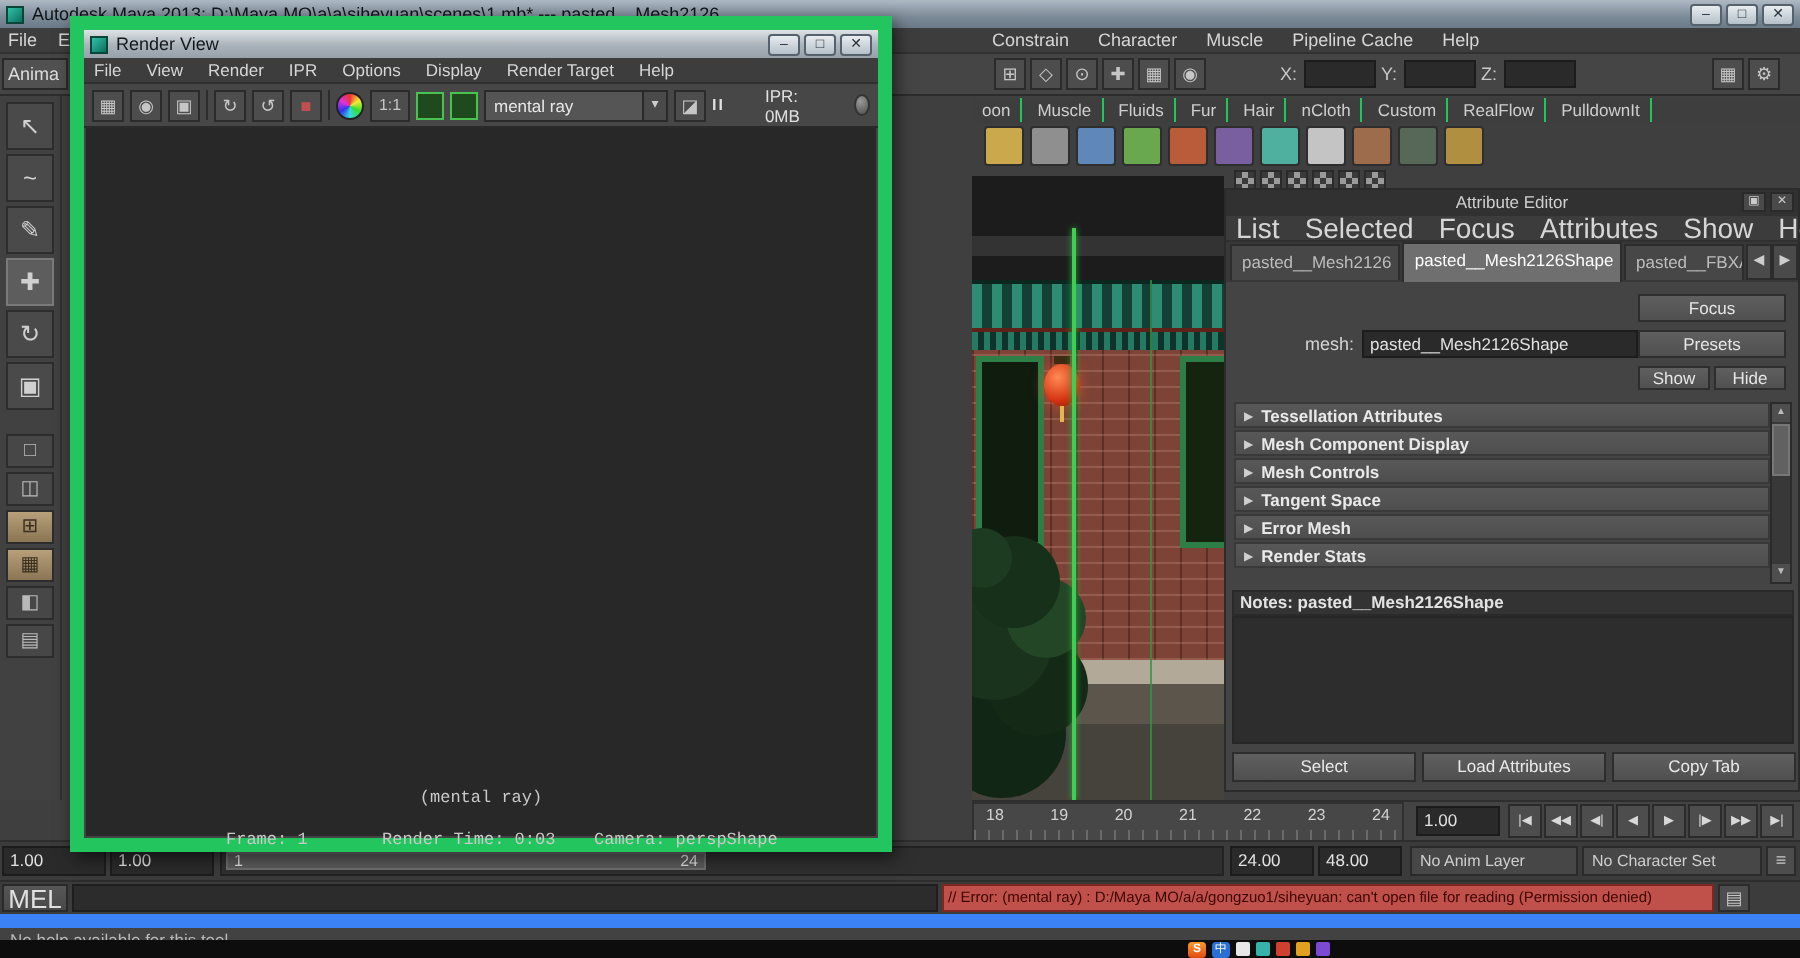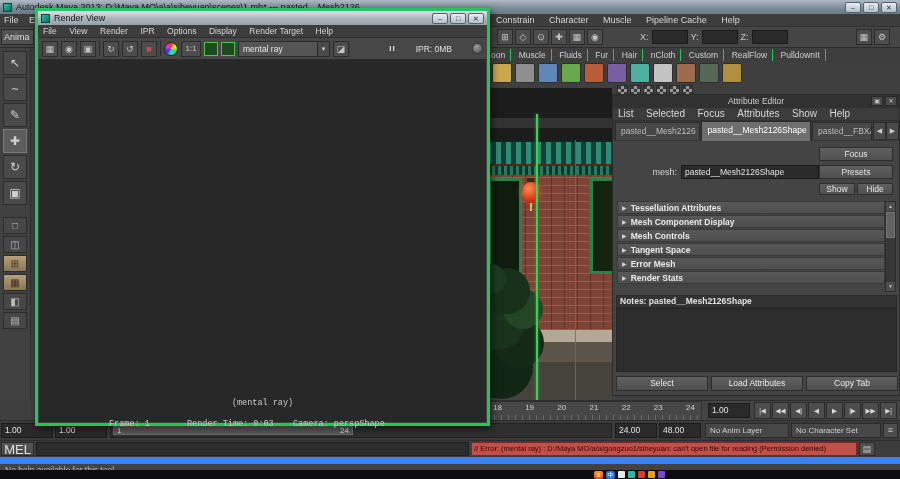--- a/index.html
+++ b/index.html
@@ -58,21 +58,21 @@
 .vp-ground{left:0;top:274px;width:126px;height:38px;background:#46423c}
 .vp-plant{left:-10px;top:176px;width:30px;height:30px;border-radius:50%;background:#1d3b20;box-shadow:16px 12px 0 8px #16301a,32px 30px 0 5px #234627,6px 42px 0 14px #1a331d,28px 64px 0 10px #142a16,10px 88px 0 17px #122615}
 .vp-line{left:50px;top:26px;width:2px;height:286px;background:#3ecf52;box-shadow:0 0 3px #2fae42}
 .vp-line2{left:89px;top:52px;width:1px;height:260px;background:#2f9340;opacity:.8}
 
 #attr-editor{left:612px;top:94px;width:288px;height:302px;background:#444;border:1px solid #2b2b2b}
 .ae-tbar{position:absolute;left:0;top:0;width:100%;height:13px;background:#313131;text-align:center;line-height:12px;color:#cfcfcf;font-size:8.5px}
 .ae-tbar .winbtns{position:absolute;right:2px;top:1px}
 .ae-tbar .winbtn{width:12px;height:10px;background:#4a4a4a;border:1px solid #2a2a2a;color:#ccc;border-radius:0;font-size:6px;line-height:9px}
 .ae-menus{position:absolute;left:0;top:13px;width:100%;height:13px;background:#3c3c3c;border-bottom:1px solid #303030;white-space:nowrap}
-.ae-menus .mi{font-size:10px;line-height:12px;padding:0 5px}
+.ae-menus .mi{font-size:14px;line-height:12px;padding:0 5px}
 .ae-tabs{position:absolute;left:0;top:26px;width:100%;height:20px;background:#383838;display:flex;align-items:center;padding-left:2px}
 .ae-tab{height:18px;line-height:17px;padding:0 5px;font-size:8.5px;background:#474747;color:#bdbdbd;border:1px solid #2c2c2c;border-bottom:none;margin-right:1px;white-space:nowrap;overflow:hidden}
 .ae-tab.sel{background:#6f6f6f;color:#fff;height:20px}
 .ae-tab.clip{max-width:60px}
 .ae-tabscroll{margin-left:auto;display:flex}
 .ae-sbtn{width:13px;height:18px;background:#4a4a4a;border:1px solid #2c2c2c;color:#ccc;font-size:7px;line-height:16px;text-align:center}
 .ae-btn{position:absolute;background:linear-gradient(#5f5f5f,#505050);border:1px solid #2e2e2e;color:#e6e6e6;font-size:8.5px;text-align:center;line-height:12px;height:14px}
 #ae-focus{right:6px;top:52px;width:74px}
 #ae-presets{right:6px;top:70px;width:74px}
 #ae-show{right:44px;top:88px;width:36px;height:12px;line-height:10px}
@@ -86,21 +86,21 @@
 #ae-scroll{position:absolute;right:3px;top:106px;width:11px;height:91px;background:#383838;border:1px solid #2b2b2b}
 .sc-btn{position:absolute;left:0;width:9px;height:9px;background:#4e4e4e;color:#bbb;font-size:5px;line-height:9px;text-align:center}
 #sc-up{top:0}
 #sc-down{bottom:0}
 #sc-thumb{position:absolute;left:0;top:10px;width:9px;height:26px;background:#616161;border:1px solid #777}
 #ae-notes-bar{position:absolute;left:3px;top:200px;width:281px;height:13px;background:#333;border:1px solid #2a2a2a;color:#e2e2e2;font-weight:bold;font-size:8.5px;line-height:11px;padding:0 3px;white-space:nowrap;overflow:hidden}
 #ae-notes{position:absolute;left:3px;top:213px;width:281px;height:64px;background:#2d2d2d;border:1px solid #262626}
 .ae-bot{position:absolute;left:3px;bottom:4px;width:282px;display:flex;gap:3px}
 .ae-bot .bbtn{flex:1;height:15px;background:linear-gradient(#606060,#4f4f4f);border:1px solid #2d2d2d;color:#eaeaea;font-size:8.5px;line-height:13px;text-align:center;white-space:nowrap;overflow:hidden}
 
-#render-view{left:35px;top:8px;width:455px;height:418px;background:#434343;border:3px solid #22c55e;box-shadow:2px 3px 8px rgba(0,0,0,.55);z-index:50}
+#render-view{left:35px;top:8px;width:411px;height:418px;background:#434343;border:7px solid #22c55e;box-shadow:2px 3px 8px rgba(0,0,0,.55);z-index:50}
 .rv-tbar{position:absolute;left:0;top:0;width:100%;height:14px;background:linear-gradient(#dfe3e6,#aab3ba 55%,#97a1a9);display:flex;align-items:center;gap:4px;padding:0 3px;color:#14181c}
 .rv-menubar{position:absolute;left:0;top:14px;width:100%;height:13px;background:#3d3d3d;border-bottom:1px solid #2f2f2f;white-space:nowrap}
 .rv-menubar .mi{font-size:8.5px;line-height:12px;padding:0 5px}
 .rv-toolbar{position:absolute;left:0;top:27px;width:100%;height:22px;background:#474747;border-bottom:1px solid #2a2a2a;display:flex;align-items:center;gap:3px;padding:0 4px}
 .vsep{width:1px;height:15px;background:#2d2d2d;flex:none}
 .rgb{width:14px;height:14px;border-radius:50%;background:conic-gradient(#e33,#ee3,#3d3,#3dd,#33e,#d3d,#e33);border:1px solid #222;flex:none}
 .gtog{width:14px;height:14px;background:#1e4a1e;border:1px solid #49c24f;flex:none}
 .rv-dd{width:92px;height:16px;background:#555;border:1px solid #2a2a2a;display:flex;align-items:center;flex:none}
 .rv-dd .lbl{flex:1;padding-left:4px;font-size:8.5px;color:#e8e8e8;white-space:nowrap}
 .rv-dd .arr{width:12px;height:14px;background:#4a4a4a;border-left:1px solid #2a2a2a;font-size:7px;line-height:13px;text-align:center;color:#ccc}

